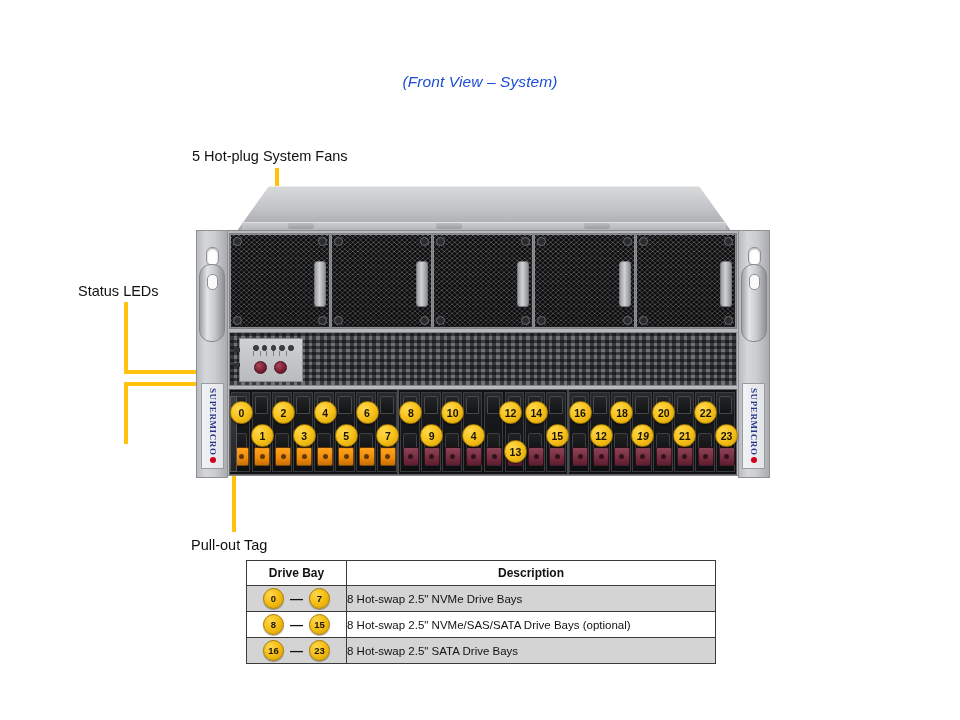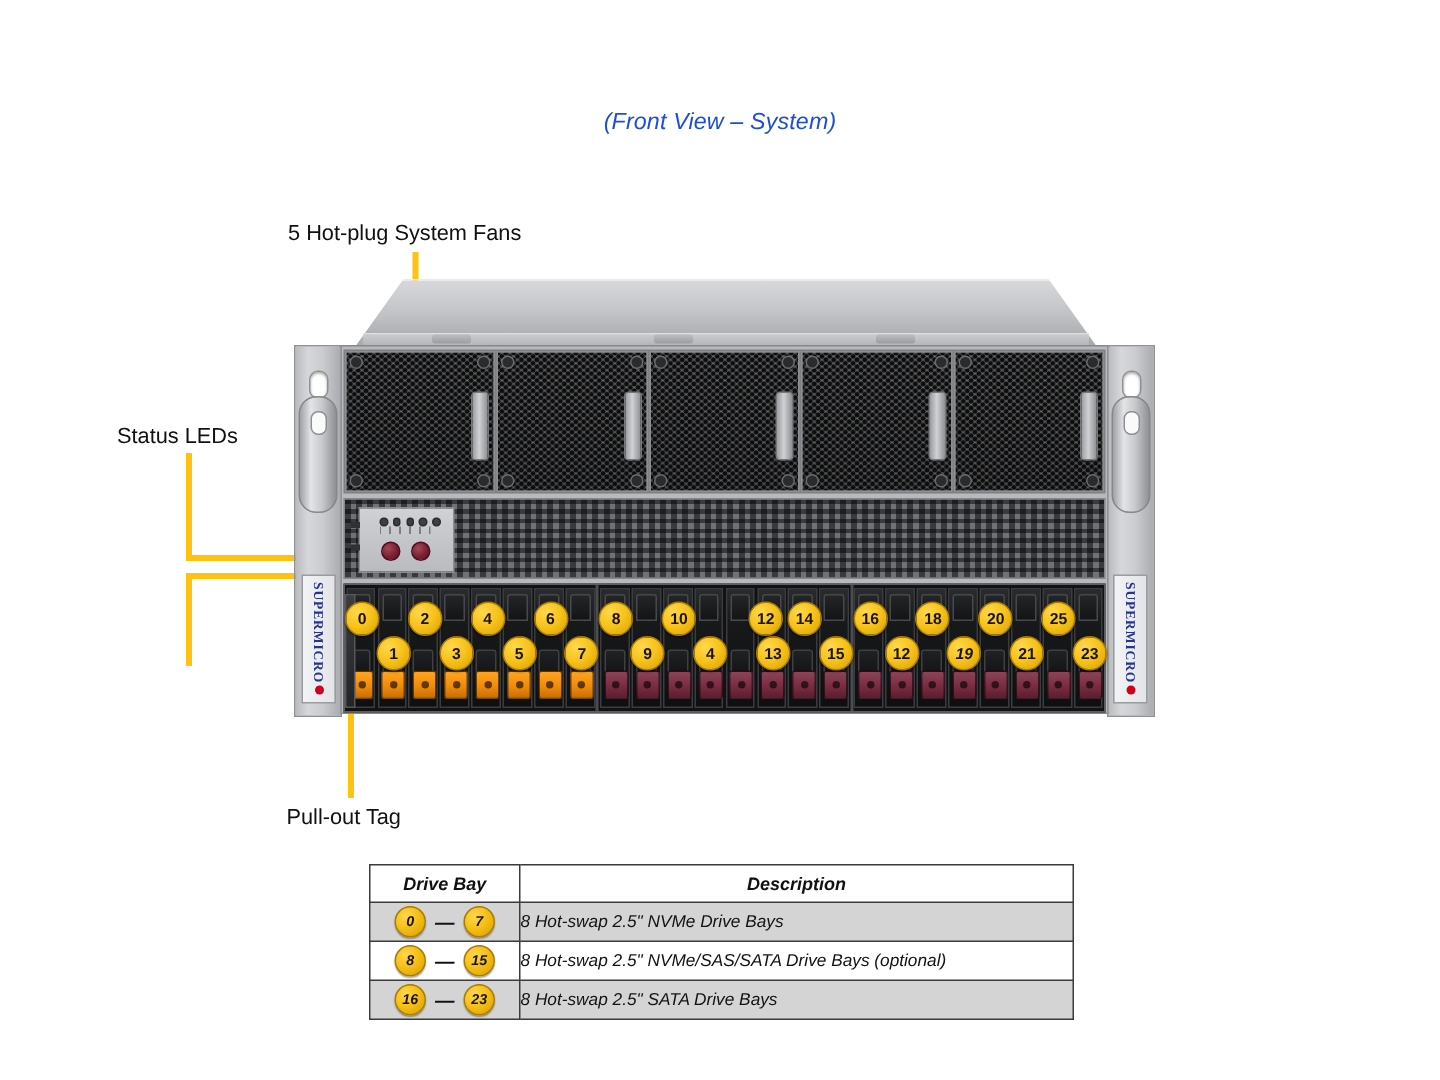--- a/index.html
+++ b/index.html
@@ -366,27 +366,26 @@
     left: 34px; top: 210px;
     width: 5px; height: 74px;
     background: linear-gradient(180deg,#3b3d40,#232426);
     border: 1px solid #55575a;
   }
 
   
   #drive-table {
     position: absolute;
     left: 246px;
-    top: 576px;
+    top: 560px;
     width: 469px;
     border-collapse: collapse;
     font-size: 11.5px;
     color: #111;
     table-layout: fixed;
-    font-style: italic;
   }
   #drive-table th, #drive-table td {
     border: 1px solid #3b3b3b;
     padding: 0;
     vertical-align: middle;
   }
   #drive-table th {
     background: #ffffff;
     font-size: 12px;
     font-weight: bold;
@@ -648,21 +647,21 @@
               <div class="pin"></div>
             </div>
             <div class="bay-num even" style="left: calc(50% - 10.5px); margin-left: 16px;">12</div>
           </div>
           <div class="bay">
             <div class="top-lip"></div>
             <div class="mid-lip"></div>
             <div class="latch sata">
               <div class="pin"></div>
             </div>
-            <div class="bay-num odd" style="left: calc(50% - 10.5px);">13</div>
+            <div class="bay-num odd" style="left: calc(50% - 10.5px); margin-top: 16px;">13</div>
           </div>
           <div class="bay">
             <div class="top-lip"></div>
             <div class="mid-lip"></div>
             <div class="latch sata">
               <div class="pin"></div>
             </div>
             <div class="bay-num even" style="left: calc(50% - 10.5px);">14</div>
           </div>
           <div class="bay">
@@ -722,21 +721,21 @@
               <div class="pin"></div>
             </div>
             <div class="bay-num odd" style="left: calc(50% - 10.5px); text-align: right;">21</div>
           </div>
           <div class="bay">
             <div class="top-lip"></div>
             <div class="mid-lip"></div>
             <div class="latch sata">
               <div class="pin"></div>
             </div>
-            <div class="bay-num even" style="left: calc(50% - 10.5px);">25</div>
+            <div class="bay-num even" style="left: calc(50% - 10.5px);">22</div>
           </div>
           <div class="bay">
             <div class="top-lip"></div>
             <div class="mid-lip"></div>
             <div class="latch sata">
               <div class="pin"></div>
             </div>
             <div class="bay-num odd" style="left: calc(50% - 10.5px);">23</div>
           </div>
         </div>

